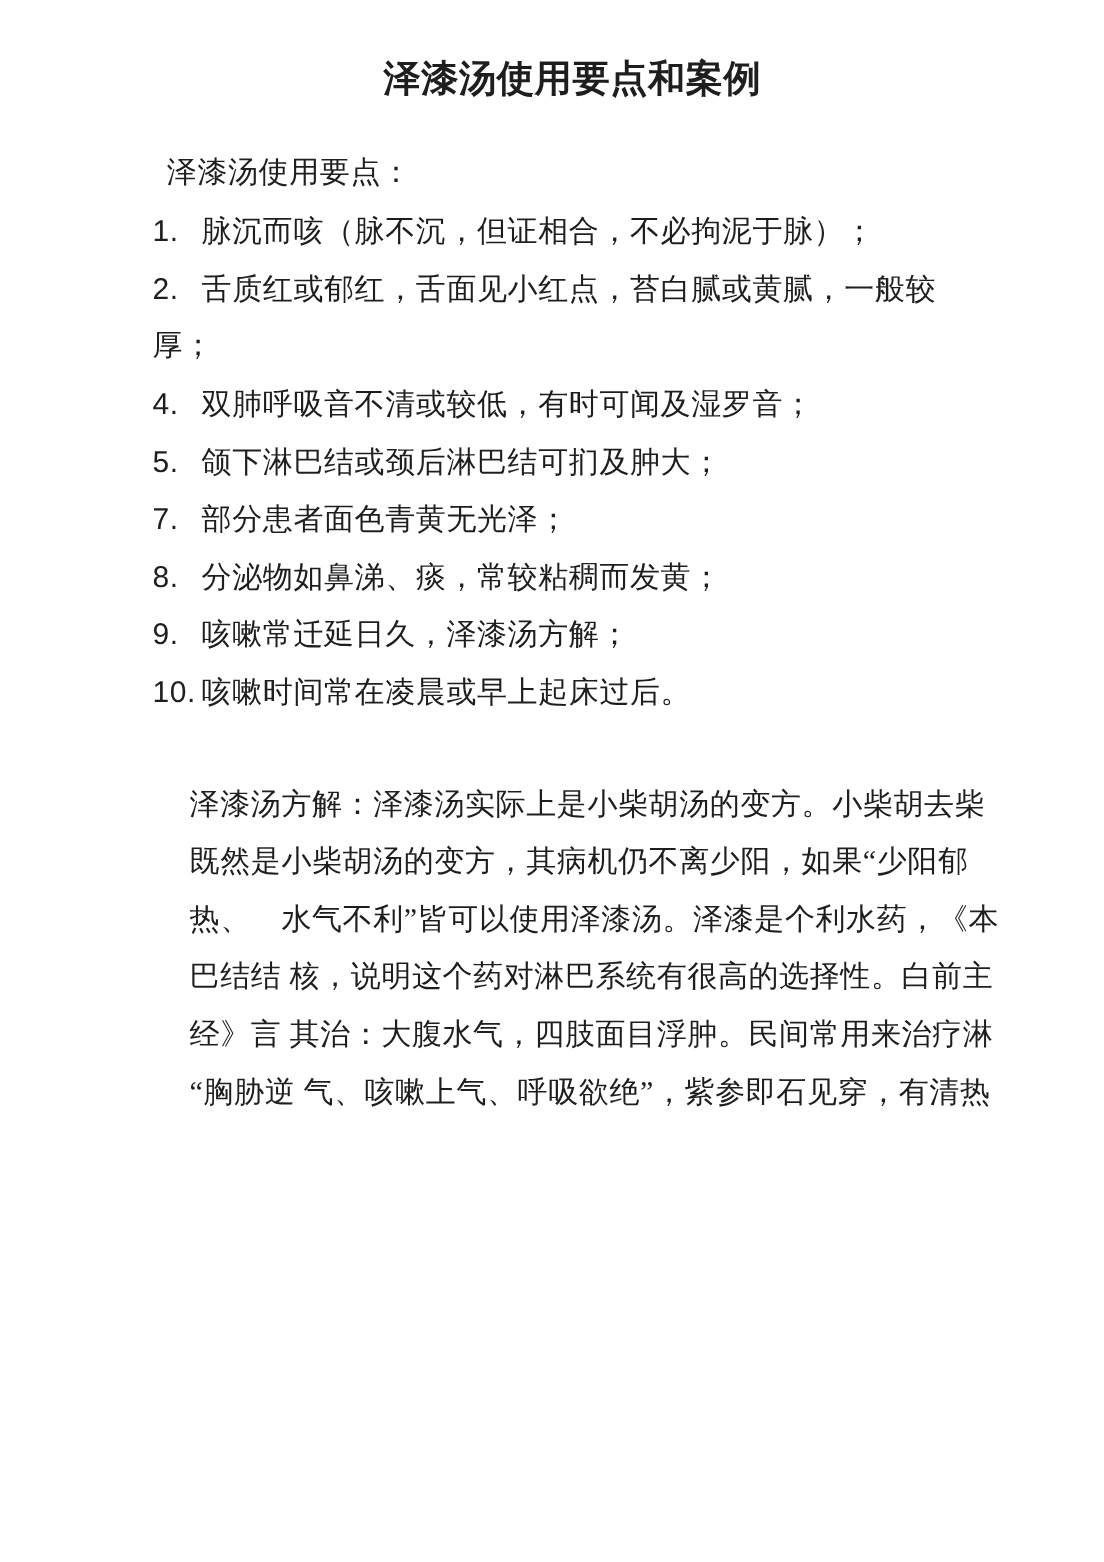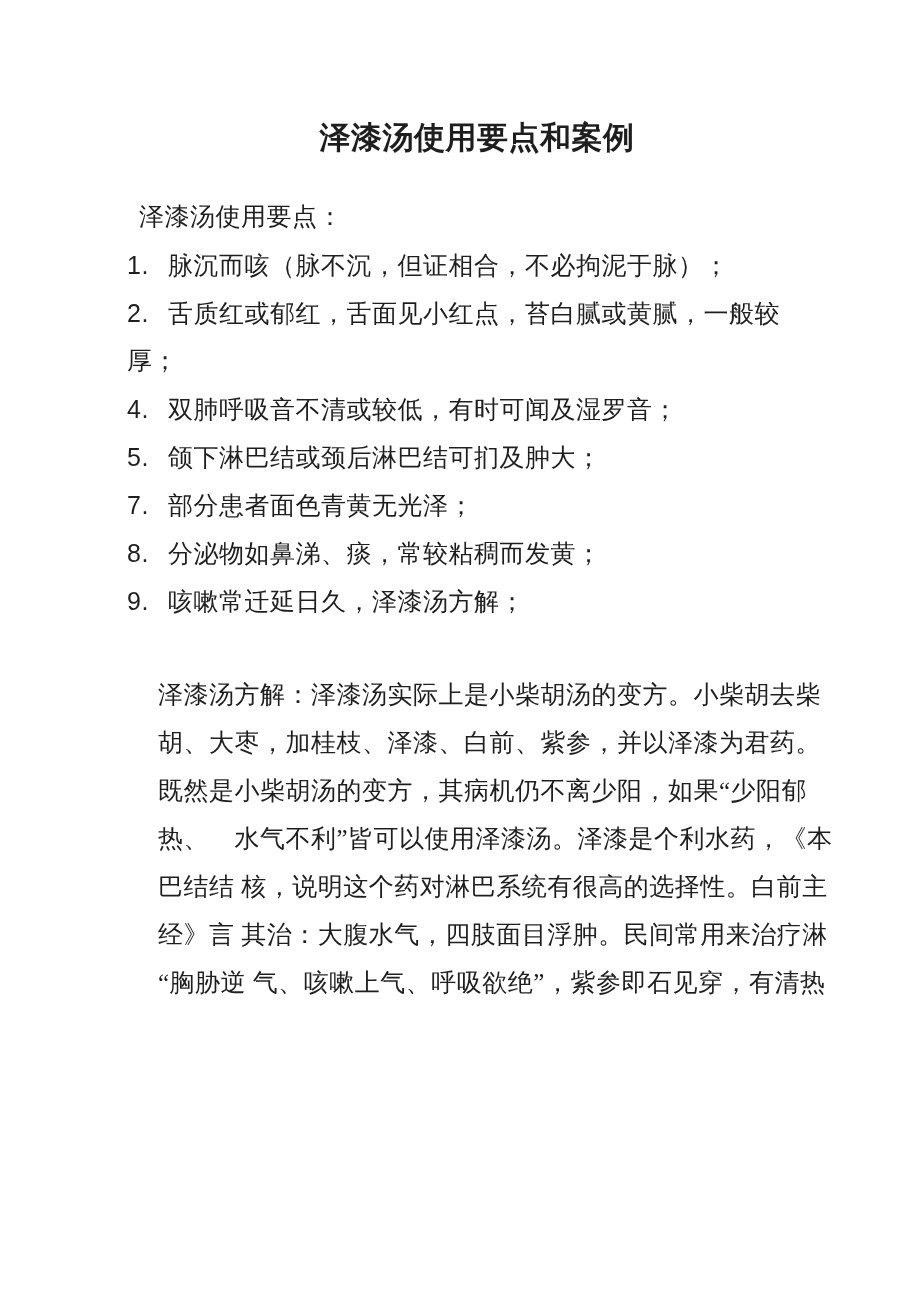--- a/index.html
+++ b/index.html
@@ -6,21 +6,21 @@
   body {
     width: 920px;
     height: 1302px;
     background: #ffffff;
     overflow: hidden;
   }
   .page {
     box-sizing: border-box;
     width: 920px;
     height: 1302px;
-    padding: 116px 123px 0 127px;
+    padding: 44px 123px 0 127px;
     font-family: "Liberation Serif", "DejaVu Serif", serif;
     color: #1e1e1e;
   }
   .title {
     font-size: 31px;
     line-height: 44px;
     font-weight: 700;
     text-align: center;
     text-indent: 30px;
     margin: 0;
@@ -61,24 +61,24 @@
 
   <div class="line"><span class="num">5.</span><span>颌下淋巴结或颈后淋巴结可扪及肿大；</span></div>
 
 
   <div class="line"><span class="num">7.</span><span>部分患者面色青黄无光泽；</span></div>
 
   <div class="line"><span class="num">8.</span><span>分泌物如鼻涕、痰，常较粘稠而发黄；</span></div>
 
   <div class="line"><span class="num">9.</span><span>咳嗽常迁延日久，泽漆汤方解；</span></div>
 
+  <div class="line"><span class="num">10.</span><span>咳嗽时间常在凌晨或早上起床过后。</span></div>
 
   <div class="para">
     <div class="line">泽漆汤方解：泽漆汤实际上是小柴胡汤的变方。小柴胡去柴</div>
-    <div class="line">胡、大枣，加桂枝、泽漆、白前、紫参，并以泽漆为君药。</div>
     <div class="line">既然是小柴胡汤的变方，其病机仍不离少阳，如果“少阳郁</div>
     <div class="line">热、　水气不利”皆可以使用泽漆汤。泽漆是个利水药，《本</div>
     <div class="line">巴结结 核，说明这个药对淋巴系统有很高的选择性。白前主</div>
     <div class="line">经》言 其治：大腹水气，四肢面目浮肿。民间常用来治疗淋</div>
     <div class="line">“胸胁逆 气、咳嗽上气、呼吸欲绝”，紫参即石见穿，有清热</div>
   </div>
 
 </div>
 
 </body></html>

